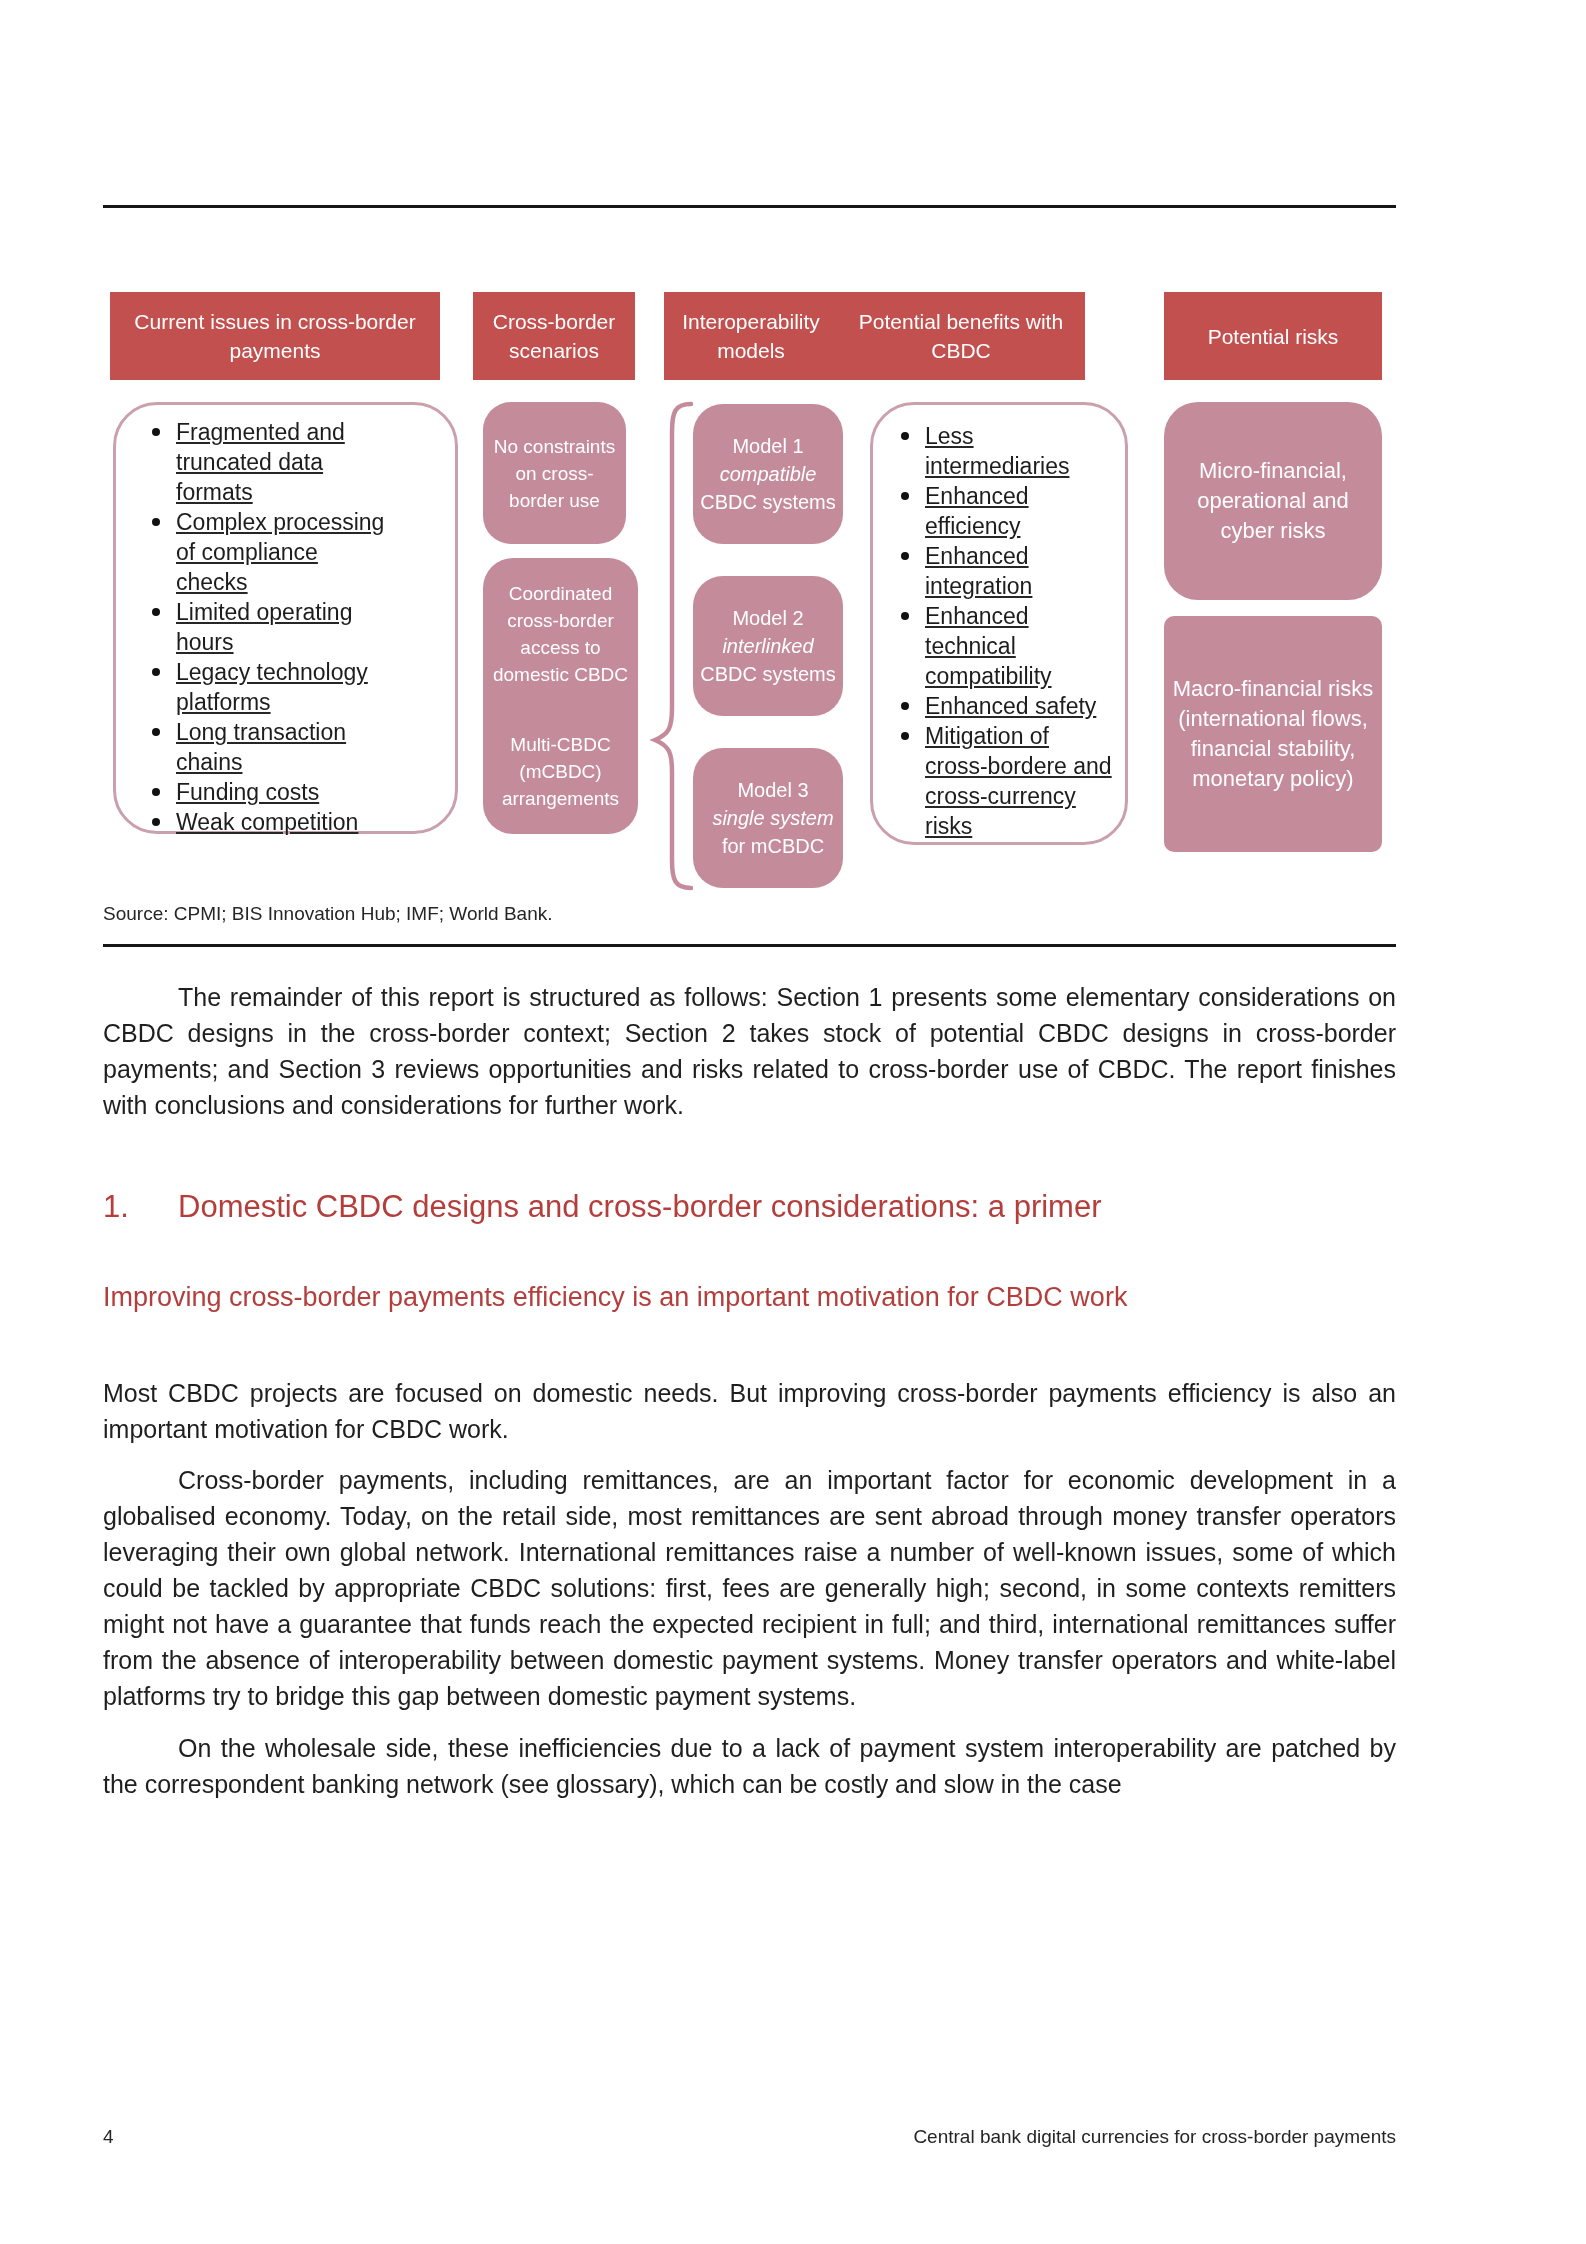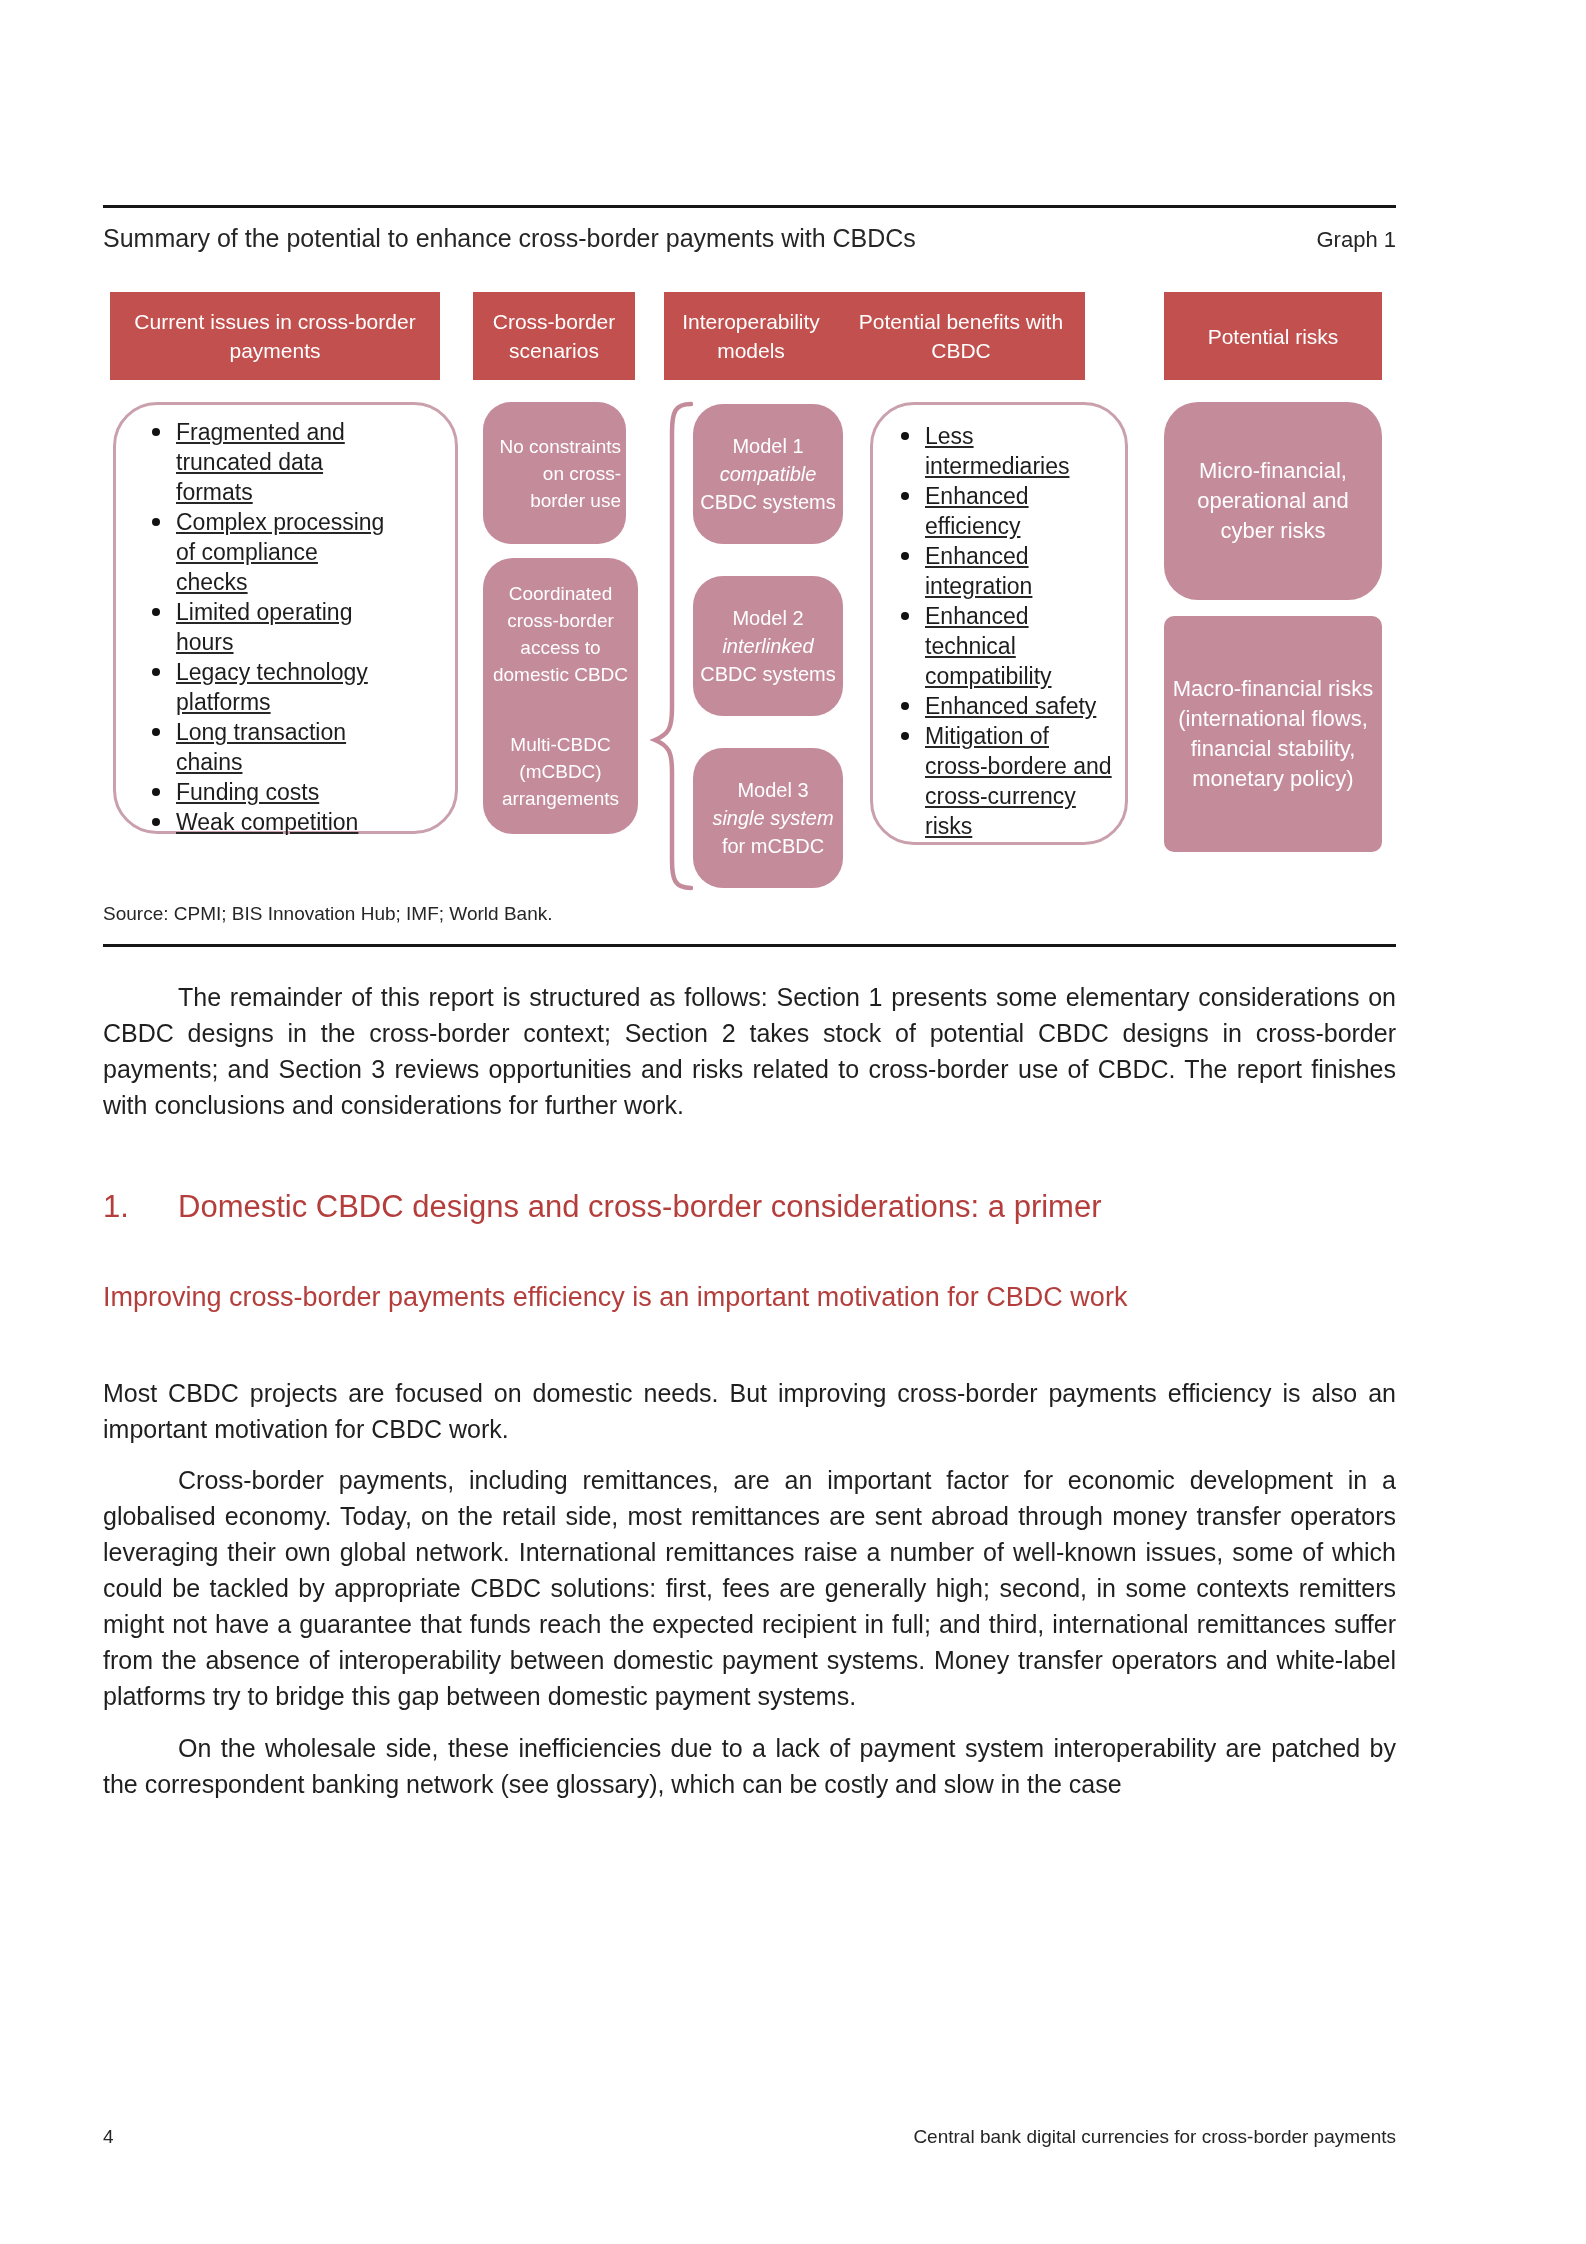--- a/index.html
+++ b/index.html
@@ -33,21 +33,21 @@
   .bullet{display:flex;align-items:flex-start;font-size:23px;line-height:30px;color:#1d1d1d;}
   .bullet .dot{width:8px;height:8px;border-radius:50%;background:#111111;flex:none;
     margin:11px 16px 0 0;}
   #issues-box .bullet .bt{width:218px;}
   #benefits-box .bullet .bt{width:196px;}
 
   .mauve{position:absolute;background:#C48B9B;color:#ffffff;text-align:center;
     box-sizing:border-box;display:flex;flex-direction:column;align-items:center;
     justify-content:center;}
   #scen-box1{left:483px;top:402px;width:143px;height:142px;border-radius:28px;
-    font-size:19px;line-height:27px;padding:8px 5px;text-align:right;}
+    font-size:19px;line-height:27px;padding:8px 5px;}
   #scen-box2{left:483px;top:558px;width:155px;height:276px;border-radius:30px;
     font-size:19px;line-height:27px;justify-content:space-between;padding:22px 4px;}
   .model{left:693px;width:150px;height:140px;border-radius:30px;
     font-size:20px;line-height:28px;padding:0 6px;}
   #model1{top:404px;} #model2{top:576px;} #model3{top:748px;padding-left:16px;}
   .model .l2{font-style:italic;}
   #risk-box1{left:1164px;top:402px;width:218px;height:198px;border-radius:34px;
     font-size:22px;line-height:30px;padding:0 10px;}
   #risk-box2{left:1164px;top:616px;width:218px;height:236px;border-radius:10px;
     font-size:22px;line-height:30px;padding:0 8px;}
@@ -71,24 +71,20 @@
   .footer{position:absolute;left:103px;top:2126px;width:1293px;display:flex;
     justify-content:space-between;font-size:19px;color:#262626;}
 </style>
 </head>
 <body>
 
 <div class="page">
 
   <div class="rule" id="rule-top"></div>
 
-  <div class="graph-title-row">
-    <span class="graph-title">Summary of the potential to enhance cross-border payments with CBDCs</span>
-    <span class="graph-label">Graph 1</span>
-  </div>
 
   <div class="hdr" id="hdr1">Current issues in cross-border payments</div>
   <div class="hdr" id="hdr2">Cross-border scenarios</div>
   <div class="hdr" id="hdr3">Interoperability models</div>
   <div class="hdr" id="hdr4">Potential benefits with CBDC</div>
   <div class="hdr" id="hdr5">Potential risks</div>
 
   <div class="whitebox" id="issues-box">
     <div class="bullet">
         <span class="dot"></span>

